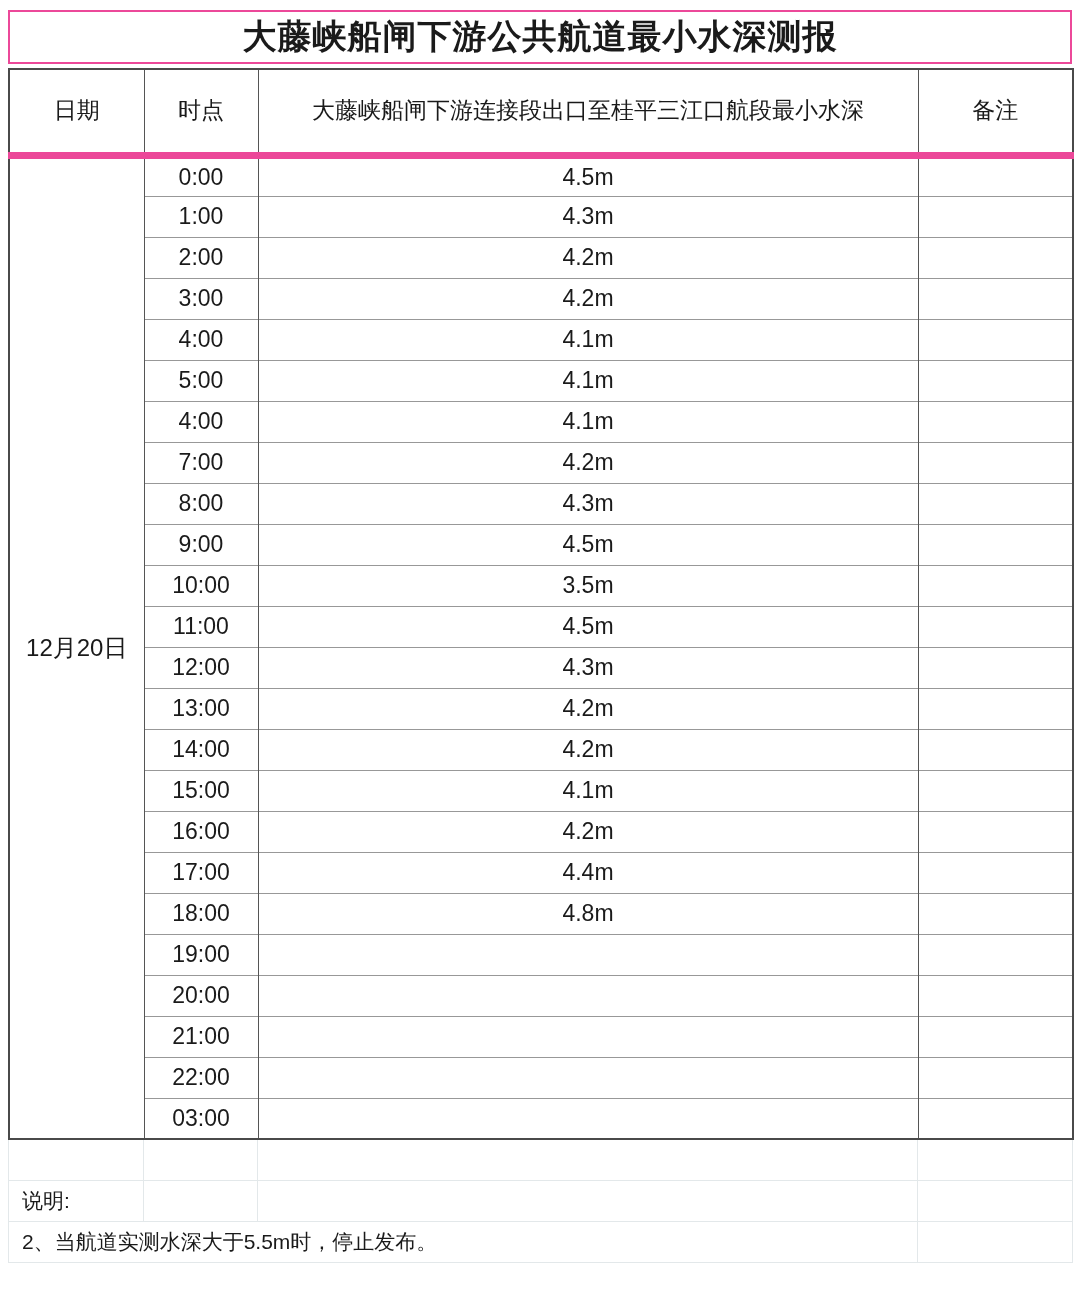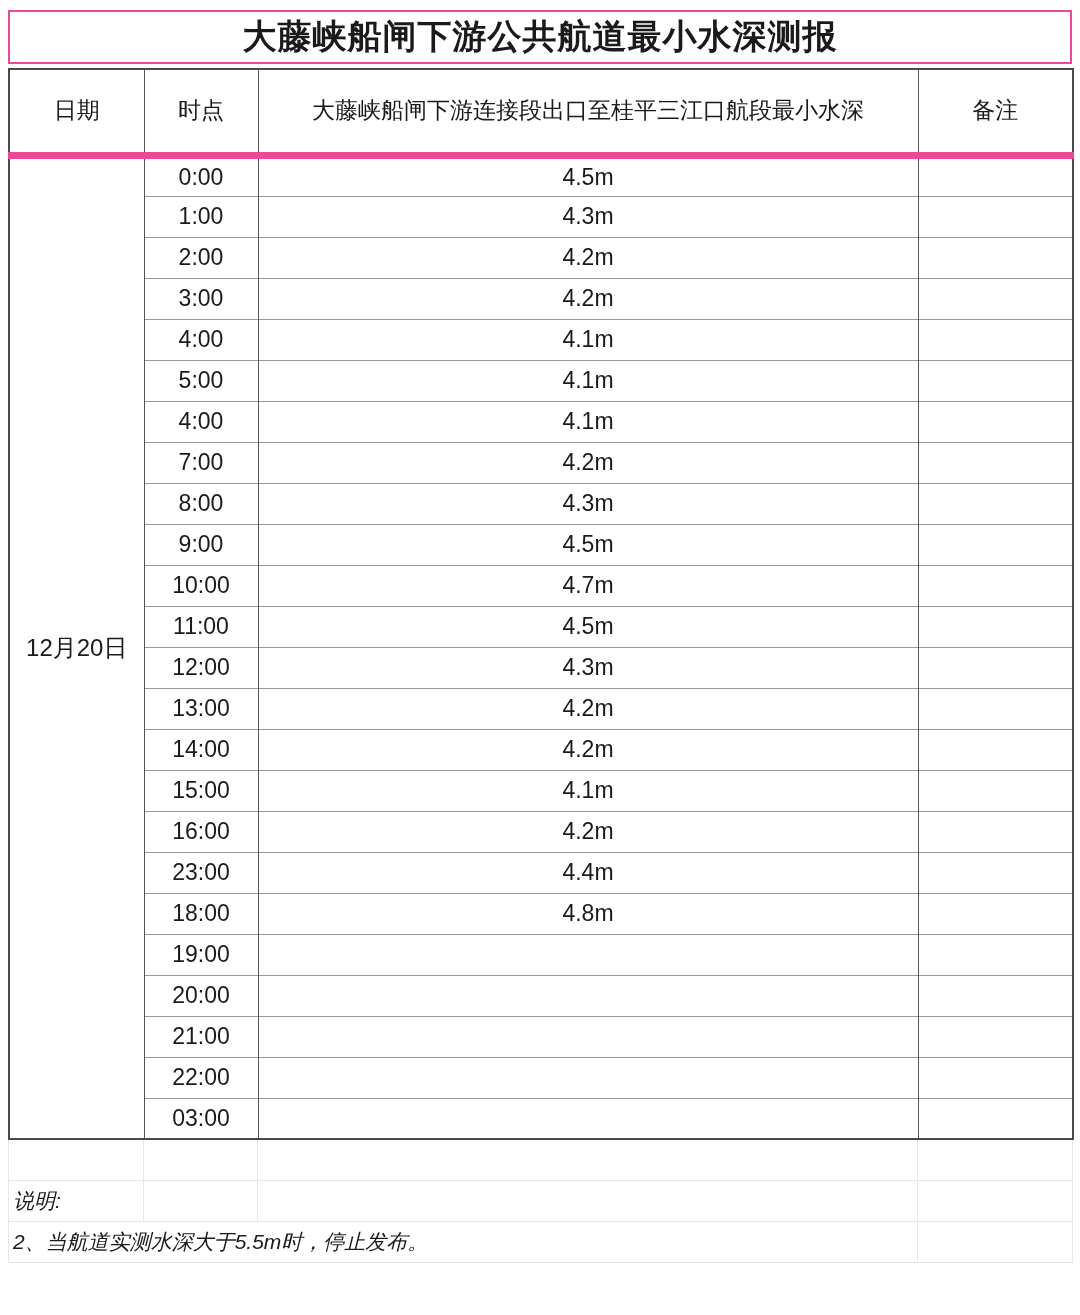--- a/index.html
+++ b/index.html
@@ -39,21 +39,21 @@
   .main-table td.date-cell { font-size:24px; border-top:1px solid #555555; }
 
   .notes-table td {
     border:1px solid #e3e8ea; vertical-align:middle; font-size:21px;
     overflow:hidden; white-space:nowrap;
   }
   .notes-table tr.r1 td { height:40px; border-top:none; }
   .notes-table tr.r2 td { height:41px; }
   .notes-table tr.r3 td { height:42px; }
   .notes-table tr.r4 td { height:41px; }
-  .notes-table td.lefttext { text-align:left; padding-left:4px;font-style:italic; }
+  .notes-table td.lefttext { text-align:left; padding-left:13px; }
 </style>
 </head>
 <body>
 
 <div class="page">
   <div class="inner">
 
     <div class="title-box">
       <span>大藤峡船闸下游公共航道最小水深测报</span>
     </div>
@@ -120,21 +120,21 @@
             <td>4.3m</td>
             <td></td>
           </tr>
           <tr>
             <td>9:00</td>
             <td>4.5m</td>
             <td></td>
           </tr>
           <tr>
             <td>10:00</td>
-            <td>4.7m</td>
+            <td>3.5m</td>
             <td></td>
           </tr>
           <tr>
             <td>11:00</td>
             <td>4.5m</td>
             <td></td>
           </tr>
           <tr>
             <td>12:00</td>
             <td>4.3m</td>
@@ -154,21 +154,21 @@
             <td>15:00</td>
             <td>4.1m</td>
             <td></td>
           </tr>
           <tr>
             <td>16:00</td>
             <td>4.2m</td>
             <td></td>
           </tr>
           <tr>
-            <td>23:00</td>
+            <td>17:00</td>
             <td>4.4m</td>
             <td></td>
           </tr>
           <tr>
             <td>18:00</td>
             <td>4.8m</td>
             <td></td>
           </tr>
           <tr>
             <td>19:00</td>

